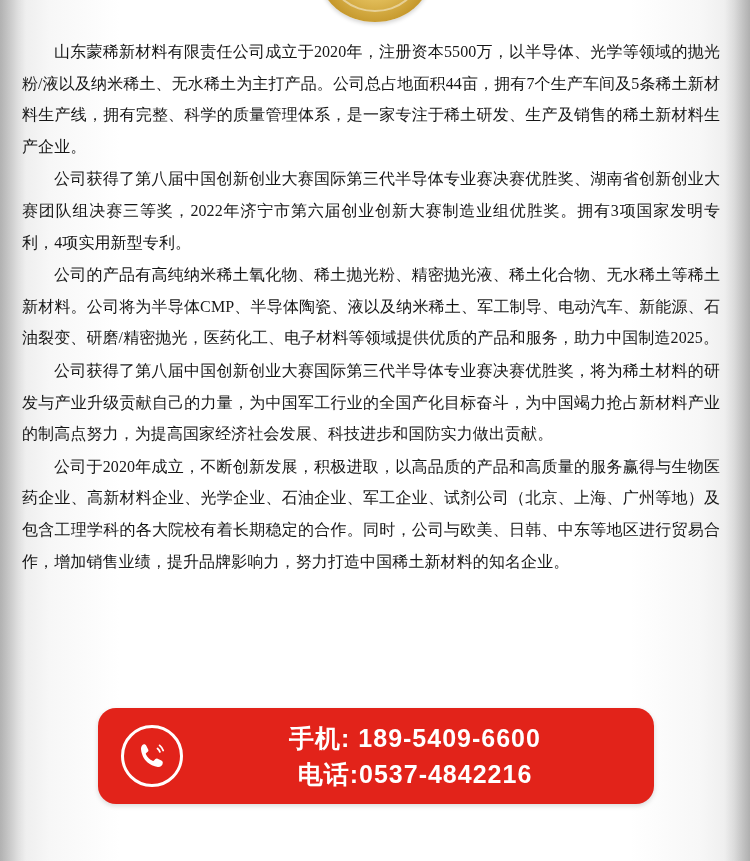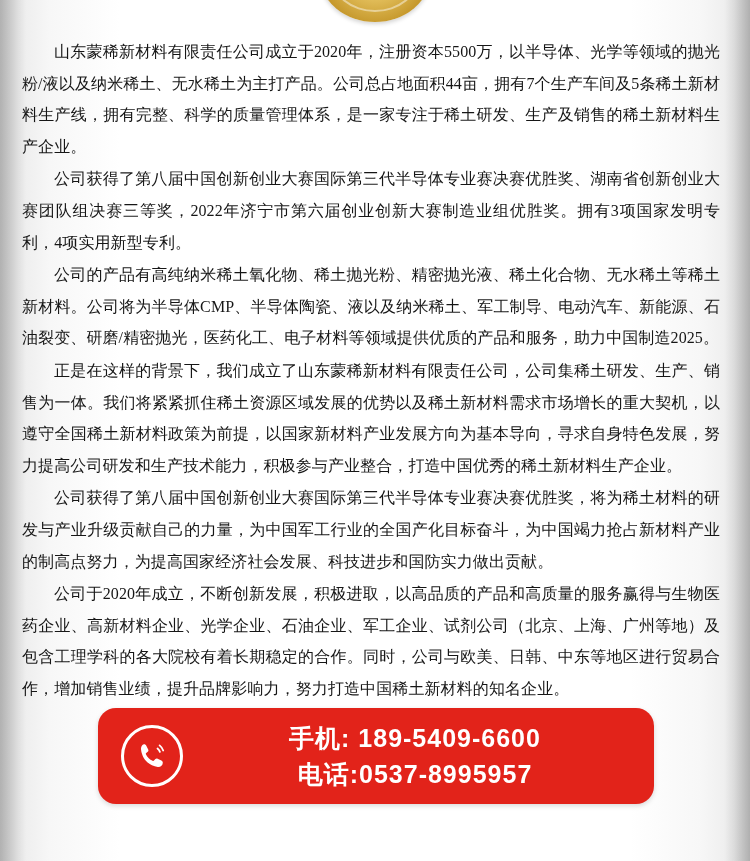--- a/index.html
+++ b/index.html
@@ -126,36 +126,35 @@
 <div class="page">
 
   <div class="medallion">
     <div class="medallion-inner"></div>
   </div>
 
   <div class="content">
     <p class="para">山东蒙稀新材料有限责任公司成立于2020年，注册资本5500万，以半导体、光学等领域的抛光粉/液以及纳米稀土、无水稀土为主打产品。公司总占地面积44亩，拥有7个生产车间及5条稀土新材料生产线，拥有完整、科学的质量管理体系，是一家专注于稀土研发、生产及销售的稀土新材料生产企业。</p>
     <p class="para">公司获得了第八届中国创新创业大赛国际第三代半导体专业赛决赛优胜奖、湖南省创新创业大赛团队组决赛三等奖，2022年济宁市第六届创业创新大赛制造业组优胜奖。拥有3项国家发明专利，4项实用新型专利。</p>
     <p class="para">公司的产品有高纯纳米稀土氧化物、稀土抛光粉、精密抛光液、稀土化合物、无水稀土等稀土新材料。公司将为半导体CMP、半导体陶瓷、液以及纳米稀土、军工制导、电动汽车、新能源、石油裂变、研磨/精密抛光，医药化工、电子材料等领域提供优质的产品和服务，助力中国制造2025。</p>
-    <p class="para">正是在这样的背景下，我们成立了山东蒙稀新材料有限责任公司，公司集稀土研发、生产、销售为一体。我们将紧紧抓住稀土资源区域发展的优势以及稀土新材料需求市场增长的重大契机，以遵守全国稀土新材料政策为前提，以国家新材料产业发展方向为基本导向，寻求自身特色发展，努力提高公司研发和生产技术能力，积极参与产业整合，打造中国优秀的稀土新材料生产企业。</p>
     <p class="para">公司获得了第八届中国创新创业大赛国际第三代半导体专业赛决赛优胜奖，将为稀土材料的研发与产业升级贡献自己的力量，为中国军工行业的全国产化目标奋斗，为中国竭力抢占新材料产业的制高点努力，为提高国家经济社会发展、科技进步和国防实力做出贡献。</p>
     <p class="para">公司于2020年成立，不断创新发展，积极进取，以高品质的产品和高质量的服务赢得与生物医药企业、高新材料企业、光学企业、石油企业、军工企业、试剂公司（北京、上海、广州等地）及包含工理学科的各大院校有着长期稳定的合作。同时，公司与欧美、日韩、中东等地区进行贸易合作，增加销售业绩，提升品牌影响力，努力打造中国稀土新材料的知名企业。</p>
   </div>
 
   <div class="phone-box">
     <div class="phone-icon-wrap">
       <div class="phone-icon">
         <svg width="34" height="34" viewBox="0 0 34 34" aria-hidden="true">
           <path d="M9.2 5.2c1 0 1.6.5 2.1 1.5l1.9 3.8c.4.9.2 1.7-.5 2.3l-1.5 1.3c-.4.4-.5.8-.2 1.3 1.4 2.8 3.7 5 6.6 6.4.5.3 1 .2 1.4-.2l1.4-1.5c.6-.7 1.4-.8 2.2-.4l3.8 1.9c1 .5 1.4 1.2 1.4 2.1 0 2.6-2.3 4.6-5 4.3C13.8 26.8 7 20 6 10.2c-.3-2.6 1.6-5 3.2-5z" fill="#ffffff"></path>
           <path d="M22.5 9.5a7.5 7.5 0 0 1 2.4 3.4" fill="none" stroke="#ffffff" stroke-width="1.8" stroke-linecap="round"></path>
           <path d="M24.6 6.4a11 11 0 0 1 3.6 5.1" fill="none" stroke="#ffffff" stroke-width="1.8" stroke-linecap="round"></path>
         </svg>
       </div>
     </div>
     <div class="phone-text">
       <div class="phone-line">手机: 189-5409-6600</div>
-      <div class="phone-line">电话:0537-8995957</div>
+      <div class="phone-line">电话:0537-4842216</div>
     </div>
   </div>
 
   <div class="edge-shadow-left"></div>
   <div class="edge-shadow-right"></div>
 </div>
 
 </body></html>

